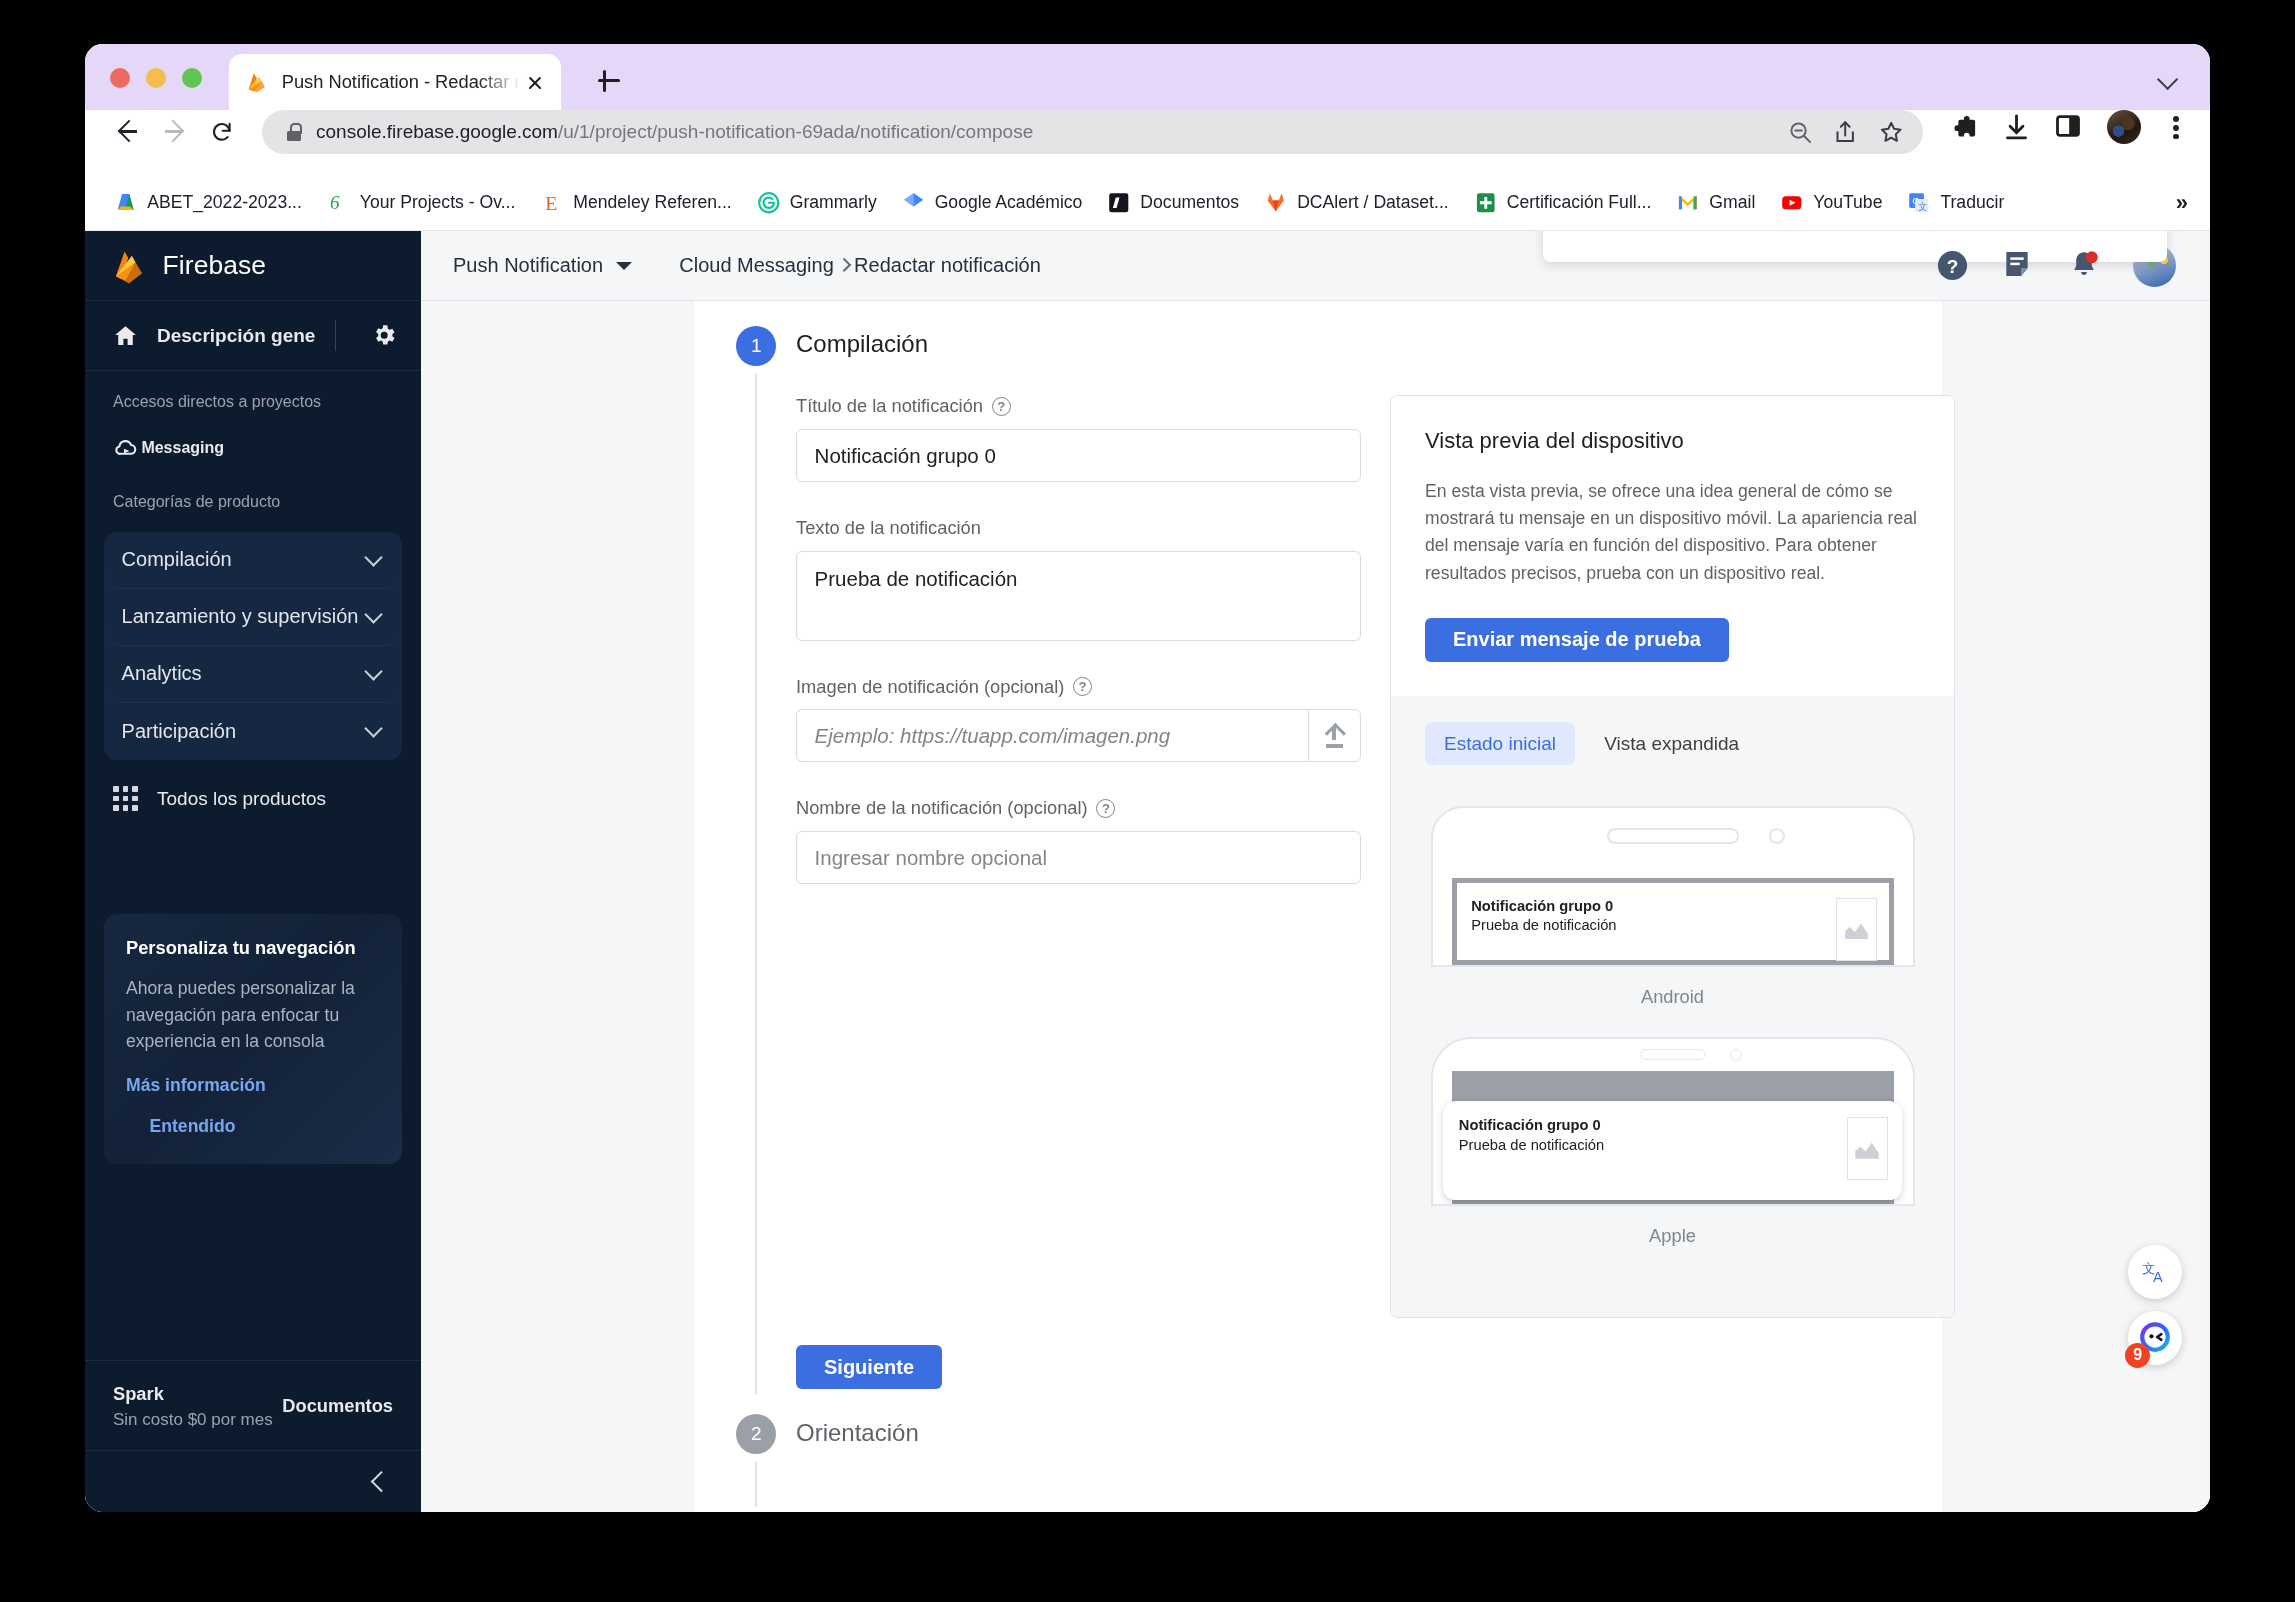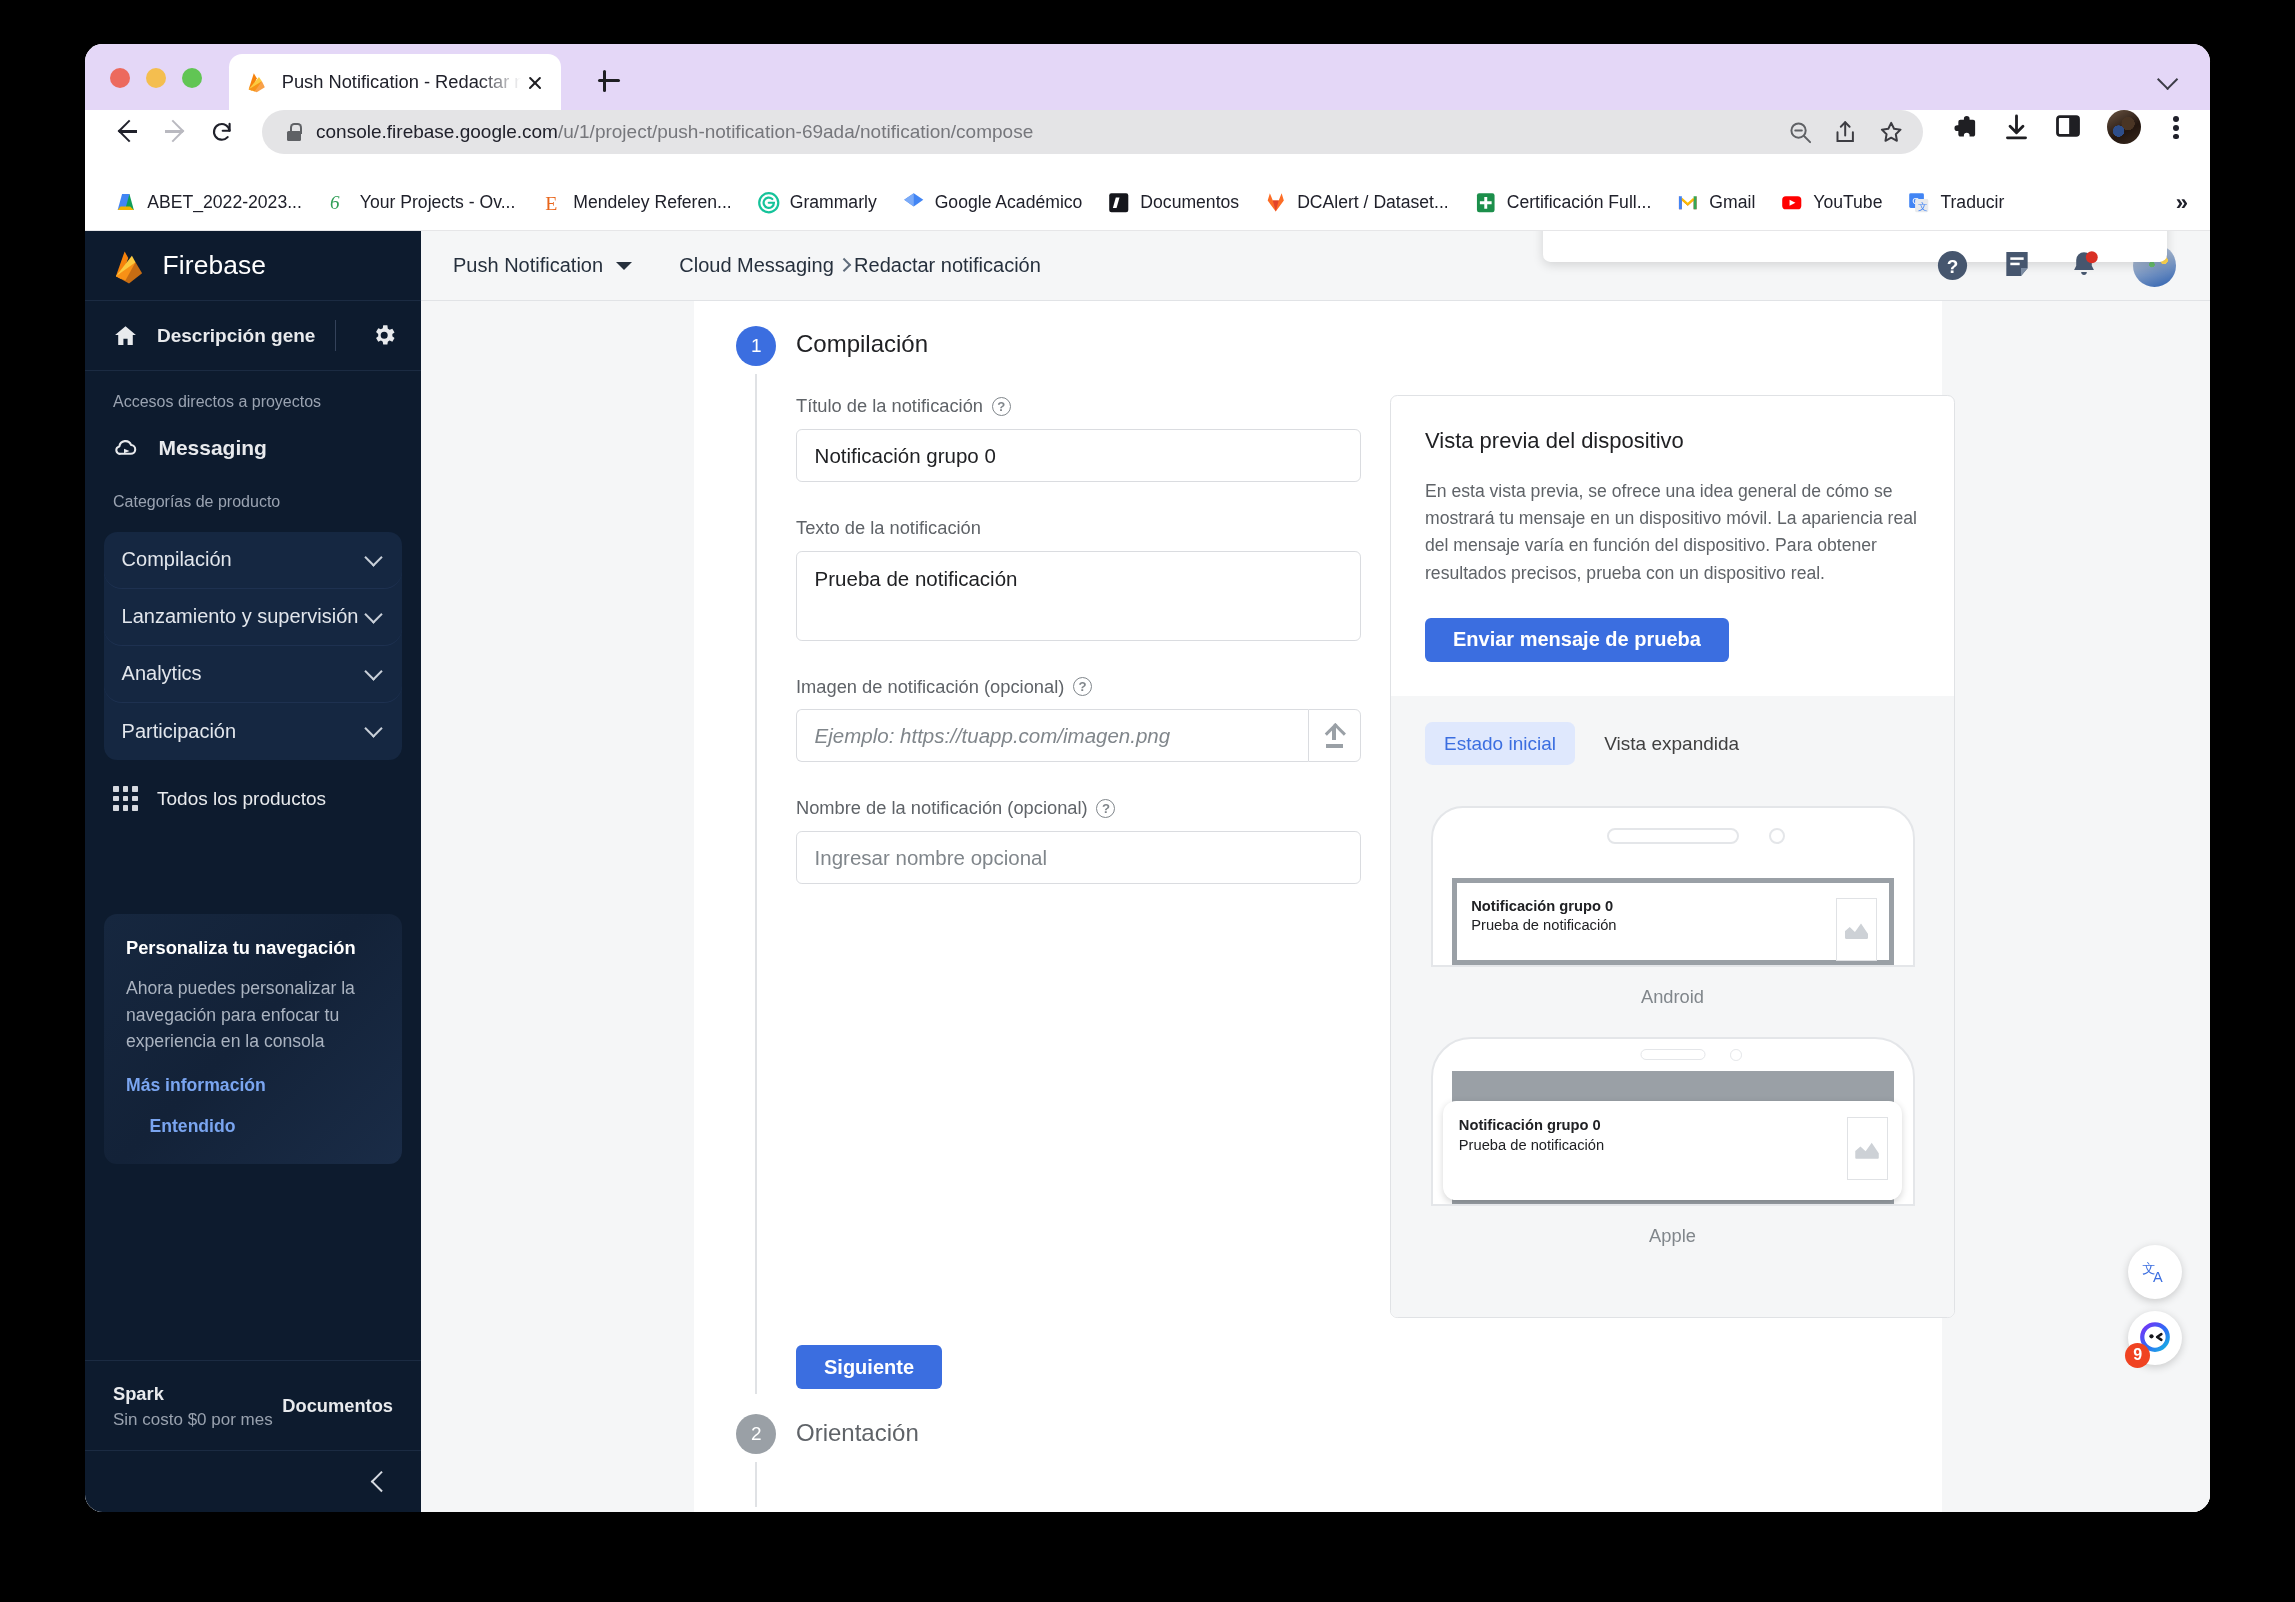--- a/index.html
+++ b/index.html
@@ -219,22 +219,22 @@
     white-space: nowrap; overflow: hidden;
   }
   .vsep { width: 1.5px; height: 31px; background: #34425a; margin-left: auto; }
   .gear { width: 26.4px; height: 26.4px; flex: 0 0 26.4px; margin-left: 16px; position: relative; }
 
   .sb-section {
     color: #9aa3b1; font-size: 16px;
     padding: 22px 0 13.2px 28px;
   }
   .sb-item {
-    display: flex; align-items: center; gap: 19px;
-    padding: 10.3px 28px; color: #e8eaed; font-size: 21px; font-weight: 600;
+    display: flex; align-items: center; gap: 2px;
+    padding: 10.3px 28px; color: #e8eaed; font-size: 16px; font-weight: 600;
   }
   .sb-ico { width: 26.4px; height: 26.4px; flex: 0 0 26.4px; position: relative; }
 
   .cat-group {
     margin: 7.3px 19px 0 19px;
     background: #152741;
     border-radius: 13.2px;
     overflow: hidden;
   }
   .cat-row {

